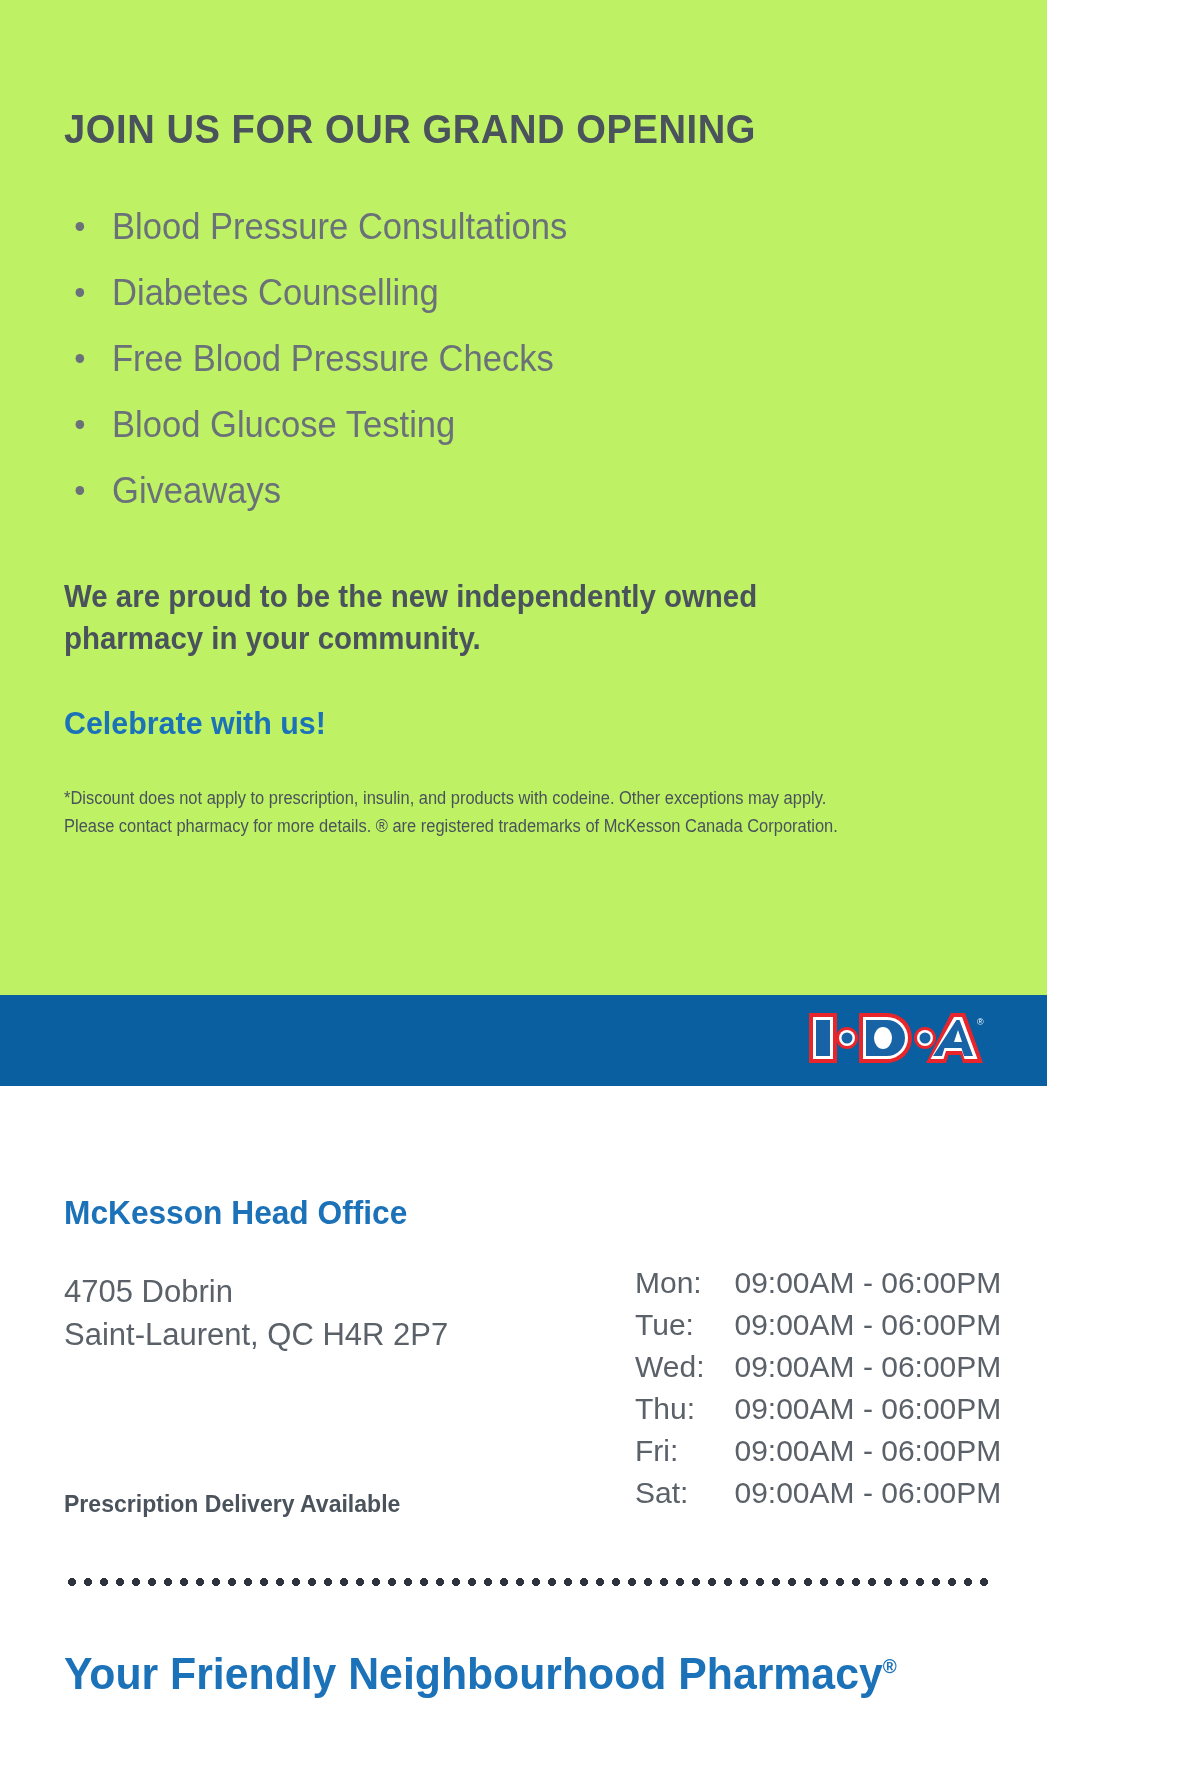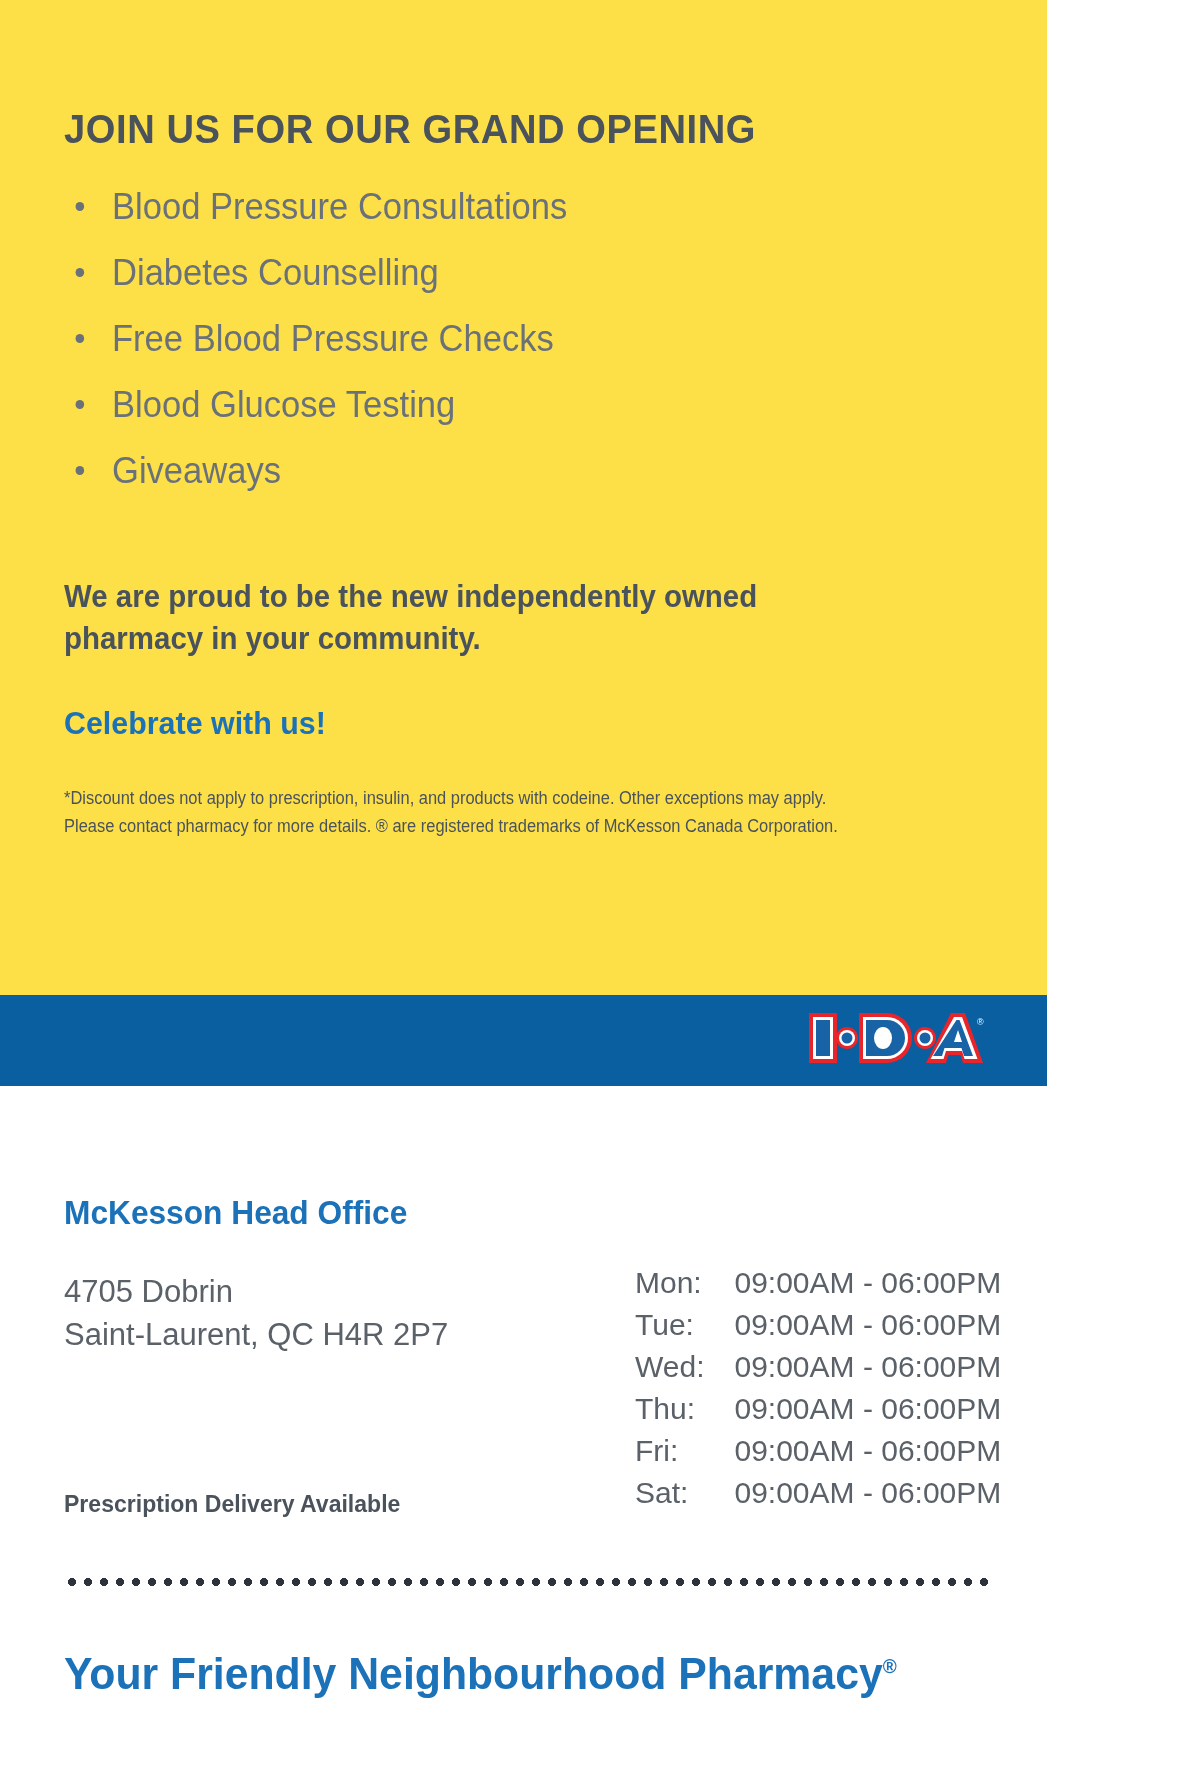--- a/index.html
+++ b/index.html
@@ -23,21 +23,21 @@
     height: 1785px;
     background: #ffffff;
   }
 
   
   .promo-panel {
     position: absolute;
     left: 0; top: 0;
     width: 1047px;
     height: 995px;
-    background: #fde047;
+    background: #bef264;
     box-sizing: border-box;
     padding: 12px 64px;
   }
 
   .promo-heading {
     position: absolute;
     left: 64px;
     top: 106px;
     margin: 0;
     font-size: 41px;
@@ -45,21 +45,21 @@
     letter-spacing: 0.6px;
     color: #4a525c;
     transform: scaleX(0.93);
     transform-origin: left center;
     white-space: nowrap;
   }
 
   .promo-list {
     position: absolute;
     left: 64px;
-    top: 174px;
+    top: 194px;
     margin: 0;
     padding: 0;
     list-style: none;
     width: 860px;
   }
   .promo-list li {
     position: relative;
     padding-left: 50px;
     font-size: 36px;
     line-height: 66px;

